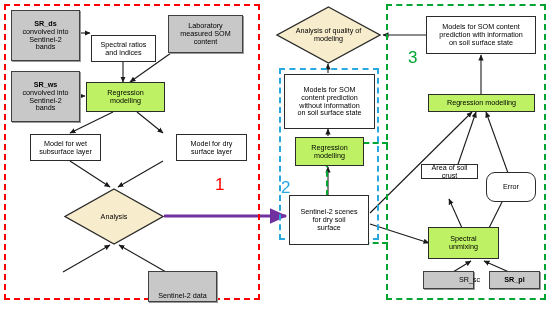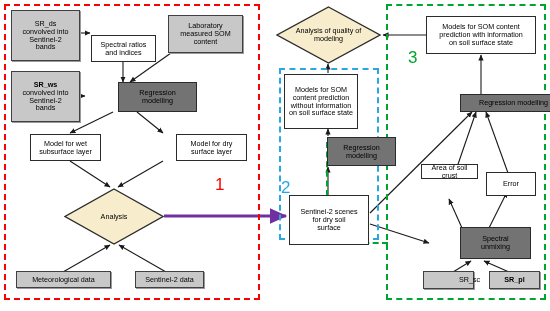--- a/index.html
+++ b/index.html
@@ -12,21 +12,21 @@
   .node{
     position:absolute;box-sizing:border-box;
     display:flex;align-items:center;justify-content:center;
     text-align:center;line-height:1.08;
     color:#000000;
     font-size:7.2px;
     padding:1px 2px;
   }
   .node.gray{background:#c8c8c8;border:1.2px solid #404040;box-shadow:1px 1px 0 #9a9a9a;}
   .node.white{background:#ffffff;border:1.2px solid #2b2b2b;}
-  .node.cream{background:#737373;border:1.2px solid #2b2b2b;margin-left:32px;}
+  .node.cream{background:#bef264;border:1.2px solid #2b2b2b;}
   .node span{display:block;}
   .diamond{
     position:absolute;
     display:flex;align-items:center;justify-content:center;
     text-align:center;line-height:1.08;font-size:7.2px;color:#000;
   }
   .diamond .dshape{position:absolute;left:0;top:0;width:100%;height:100%;}
   .diamond .dtext{position:relative;z-index:2;padding:0 6px;}
   .grouplabel{
     position:absolute;font-size:17px;font-weight:normal;
@@ -112,21 +112,21 @@
   <div class="dashbox" style="left:326px;top:142px;width:62px;height:102px;border-left:2.2px dashed #00a431;border-right:none;border-top:none;border-bottom:none;"></div>
   <div class="dashbox" style="left:326px;top:142px;width:62px;height:2px;border-top:2.2px dashed #00a431;"></div>
   <div class="dashbox" id="box2" style="left:279px;top:68px;width:100px;height:172px;"></div>
 
   <div class="grouplabel" id="label1" style="left:215px;top:175px;">1</div>
   <div class="grouplabel" id="label2" style="left:281px;top:178px;">2</div>
   <div class="grouplabel" id="label3" style="left:408px;top:48px;">3</div>
 
   <div class="node gray" style="left:11px;top:10px;width:69px;height:51px;">
     <div>
-      <span class="bold" style="font-weight:normal;">SR_ds</span>
+      <span class="bold" style="font-weight:bold;">SR_ds</span>
       <span>convolved into</span>
       <span>Sentinel-2</span>
       <span>bands</span>
     </div>
   </div>
 
   <div class="node white" style="left:91px;top:35px;width:65px;height:27px;">
     <div>
       <span>Spectral ratios</span>
       <span>and indices</span>
@@ -171,40 +171,37 @@
     </div>
   </div>
 
   <div class="diamond" style="left:64px;top:188px;width:100px;height:57px;">
     <svg class="dshape" viewBox="0 0 100 57" preserveAspectRatio="none">
       <polygon points="50,1 99,28.5 50,56 1,28.5" fill="#f7eccb" stroke="#2b2b2b" stroke-width="1.4"></polygon>
     </svg>
     <span class="dtext">Analysis</span>
   </div>
 
-  <div class="node gray" style="left:16px;top:271px;width:95px;height:17px;">
-    <span>Meteorological data</span>
-  </div>
-
-  <div class="node gray" style="left:135px;top:271px;width:69px;height:17px;">
+
+  <div class="node gray" style="left:148px;top:271px;width:69px;height:31px;align-items:flex-end;">
     <span>Sentinel-2 data</span>
   </div>
 
   <div class="diamond" style="left:276px;top:6px;width:105px;height:58px;">
     <svg class="dshape" viewBox="0 0 105 58" preserveAspectRatio="none">
       <polygon points="52.5,1 104,29 52.5,57 1,29" fill="#f7eccb" stroke="#2b2b2b" stroke-width="1.4"></polygon>
     </svg>
     <div class="dtext">
       <span>Analysis of</span>
       <span>quality of</span>
       <span>modeling</span>
     </div>
   </div>
 
-  <div class="node white" style="left:284px;top:74px;width:74px;height:55px;">
+  <div class="node white" style="left:284px;top:74px;width:91px;height:55px;">
     <div>
       <span>Models for SOM</span>
       <span>content prediction</span>
       <span>without  information</span>
       <span>on soil surface state</span>
     </div>
   </div>
 
   <div class="node cream" style="left:295px;top:137px;width:69px;height:29px;">
     <div>
@@ -233,21 +230,21 @@
     <span>Regression modelling</span>
   </div>
 
   <div class="node white" style="left:421px;top:164px;width:57px;height:15px;">
     <div>
       <span>Area of soil</span>
       <span>crust</span>
     </div>
   </div>
 
-  <div class="node white" style="left:486px;top:172px;width:50px;height:24px;">
+  <div class="node white" style="left:486px;top:172px;width:50px;height:30px;border-radius:9px;">
     <span>Error</span>
   </div>
 
   <div class="node cream" style="left:428px;top:227px;width:71px;height:32px;">
     <div>
       <span>Spectral</span>
       <span>unmixing</span>
     </div>
   </div>
 

